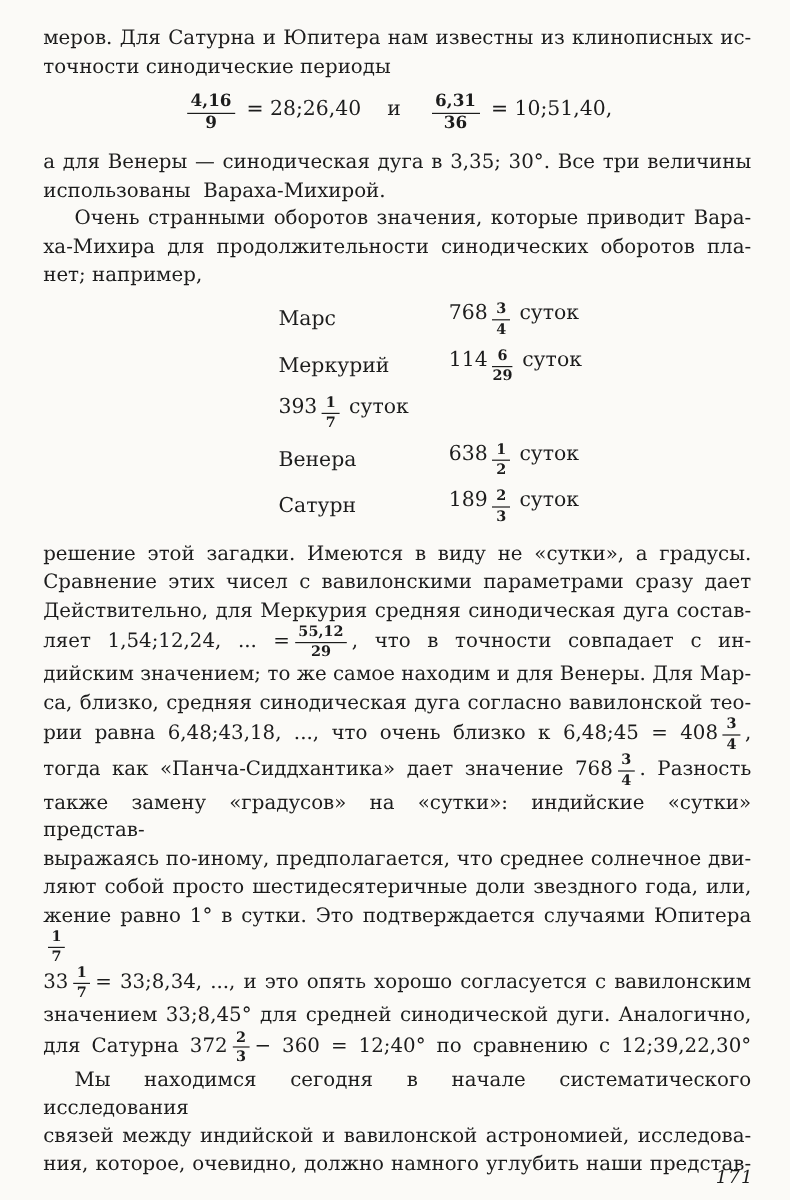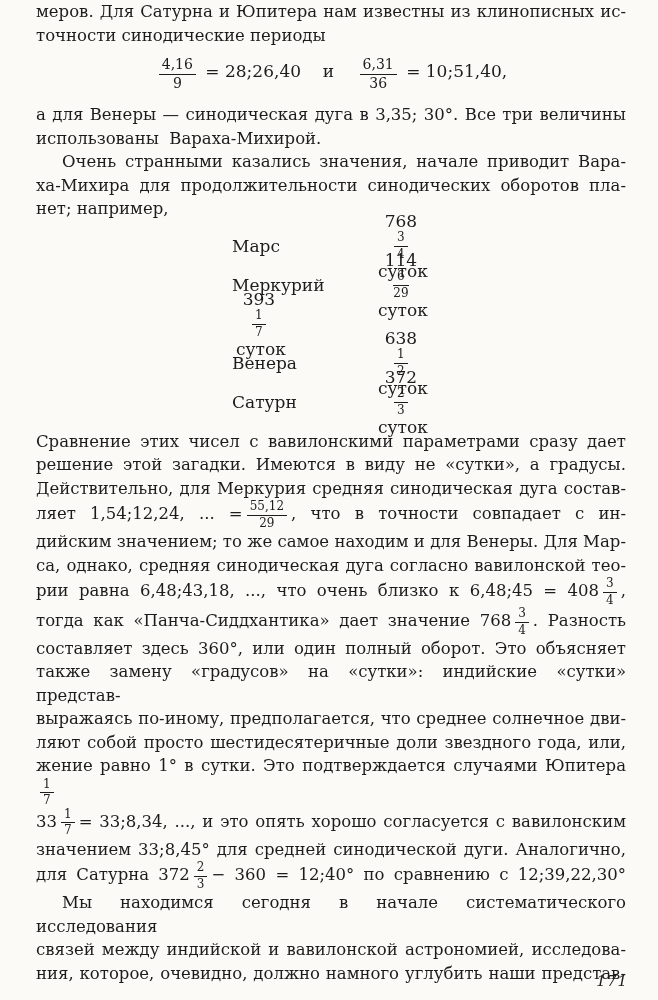--- a/index.html
+++ b/index.html
@@ -5,49 +5,50 @@
   :root { --paper:#fbfaf7; --ink:#1c1c1c; }
   * { box-sizing: border-box; }
   html,body { margin:0; padding:0; background:var(--paper); }
   .page {
     position: relative;
     width: 658px; height: 1000px;
     background: var(--paper);
     color: var(--ink);
     font-family: "DejaVu Serif", "Liberation Serif", serif;
     font-size: 16.5px;
-    padding: 0 32px 0 36px;
+    padding: 20px 32px 0 36px;
     overflow: hidden;
   }
   .para { margin: 0; }
   .line { line-height: 23.5px; min-height: 23.5px; }
   .line.just { text-align: justify; text-align-last: justify; }
   .line.left { text-align: left; text-align-last: left; }
   .line.center { text-align: center; text-align-last: center; }
   .line.indent { text-indent: 26px; }
 
   .frac {
     display: inline-block;
     vertical-align: -0.62em;
     text-align: center; text-align-last: center;
     font-size: 12px;
     line-height: 1.12;
     margin: 0 4px;
+    font-weight: bold;
   }
   .frac .num { display: block; border-bottom: 1px solid var(--ink); padding: 0 3px 1px; }
   .frac .den { display: block; padding-top: 1px; }
 
   .formula { margin: 10px 0 12px; font-size: 17px; }
   .formula .line { line-height: normal; }
   .formula .frac { font-size: 14px; vertical-align: -0.75em; }
 
   .planet-table { margin: 6px 0 8px; padding-left: 196px; font-size: 17px; }
   .trow { display: flex; align-items: center; height: 39px; }
   .planet { width: 142px; }
-  .value { display: flex; align-items: center; flex-direction: column; }
+  .value { display: flex; align-items: flex-start; }
   .unit { margin-left: 4px; }
 
   .page-number {
     position: absolute;
     right: 30px; bottom: 10px;
     font-style: italic;
     font-size: 15px;
     letter-spacing: 1px;
   }
 </style>
@@ -60,21 +61,21 @@
       <div class="line left"><span>точности синодические периоды</span></div>
     </div>
   <div class="formula">
       <div class="line center"><span class="frac"><span class="num">4,16</span><span class="den">9</span></span><span>&nbsp;=&nbsp;28;26,40&nbsp;&nbsp;&nbsp;&nbsp;и&nbsp;&nbsp;&nbsp;&nbsp;</span><span class="frac"><span class="num">6,31</span><span class="den">36</span></span><span>&nbsp;=&nbsp;10;51,40,</span></div>
     </div>
   <div class="para">
       <div class="line just"><span>а для Венеры — синодическая дуга в 3,35; 30°. Все три величины</span></div>
       <div class="line left"><span>использованы&nbsp; Вараха-Михирой.</span></div>
     </div>
   <div class="para">
-      <div class="line just indent"><span>Очень странными казались значения, начале приводит Вара-</span></div>
+      <div class="line just indent"><span>Очень странными оборотов значения, которые приводит Вара-</span></div>
       <div class="line just"><span>ха-Михира для продолжительности синодических оборотов пла-</span></div>
       <div class="line left"><span>нет; например,</span></div>
     </div>
   <div class="planet-table">
       <div class="trow">
         <span class="planet">Марс</span>
         <span class="value">
           <span class="whole">768</span>
           <span class="frac">
             <span class="num">3</span>
@@ -111,39 +112,38 @@
           <span class="frac">
             <span class="num">1</span>
             <span class="den">2</span>
           </span>
           <span class="unit">суток</span>
         </span>
       </div>
       <div class="trow">
         <span class="planet">Сатурн</span>
         <span class="value">
-          <span class="whole">372</span>
+          <span class="whole">189</span>
           <span class="frac">
             <span class="num">2</span>
             <span class="den">3</span>
           </span>
           <span class="unit">суток</span>
         </span>
       </div>
     </div>
   <div class="para">
+      <div class="line just"><span>решение этой загадки. Имеются в виду не «сутки», а градусы.</span></div>
       <div class="line just"><span>Сравнение этих чисел с вавилонскими параметрами сразу дает</span></div>
-      <div class="line just"><span>решение этой загадки. Имеются в виду не «сутки», а градусы.</span></div>
       <div class="line just"><span>Действительно, для Меркурия средняя синодическая дуга состав-</span></div>
       <div class="line just"><span>ляет 1,54;12,24, ... =</span><span class="frac"><span class="num">55,12</span><span class="den">29</span></span><span>, что в точности совпадает с ин-</span></div>
       <div class="line just"><span>дийским значением; то же самое находим и для Венеры. Для Мар-</span></div>
-      <div class="line just"><span>са, однако, средняя синодическая дуга согласно вавилонской тео-</span></div>
+      <div class="line just"><span>са, близко, средняя синодическая дуга согласно вавилонской тео-</span></div>
       <div class="line just"><span>рии равна 6,48;43,18, ..., что очень близко к 6,48;45 = 408</span><span class="frac"><span class="num">3</span><span class="den">4</span></span><span>,</span></div>
       <div class="line just"><span>тогда как «Панча-Сиддхантика» дает значение 768</span><span class="frac"><span class="num">3</span><span class="den">4</span></span><span>. Разность</span></div>
-      <div class="line just"><span>составляет здесь 360°, или один полный оборот. Это объясняет</span></div>
       <div class="line just"><span>также замену «градусов» на «сутки»: индийские «сутки» представ-</span></div>
       <div class="line just"><span>выражаясь по-иному, предполагается, что среднее солнечное дви-</span></div>
       <div class="line just"><span>ляют собой просто шестидесятеричные доли звездного года, или,</span></div>
       <div class="line just"><span>жение равно 1° в сутки. Это подтверждается случаями Юпитера</span></div>
       <div class="line just"><span class="frac"><span class="num">1</span><span class="den">7</span></span></div>
       <div class="line just"><span>33</span><span class="frac"><span class="num">1</span><span class="den">7</span></span><span>= 33;8,34, ..., и это опять хорошо согласуется с вавилонским</span></div>
       <div class="line just"><span>значением 33;8,45° для средней синодической дуги. Аналогично,</span></div>
       <div class="line just"><span>для Сатурна 372</span><span class="frac"><span class="num">2</span><span class="den">3</span></span><span>− 360 = 12;40° по сравнению с 12;39,22,30°</span></div>
     </div>
   <div class="para">

